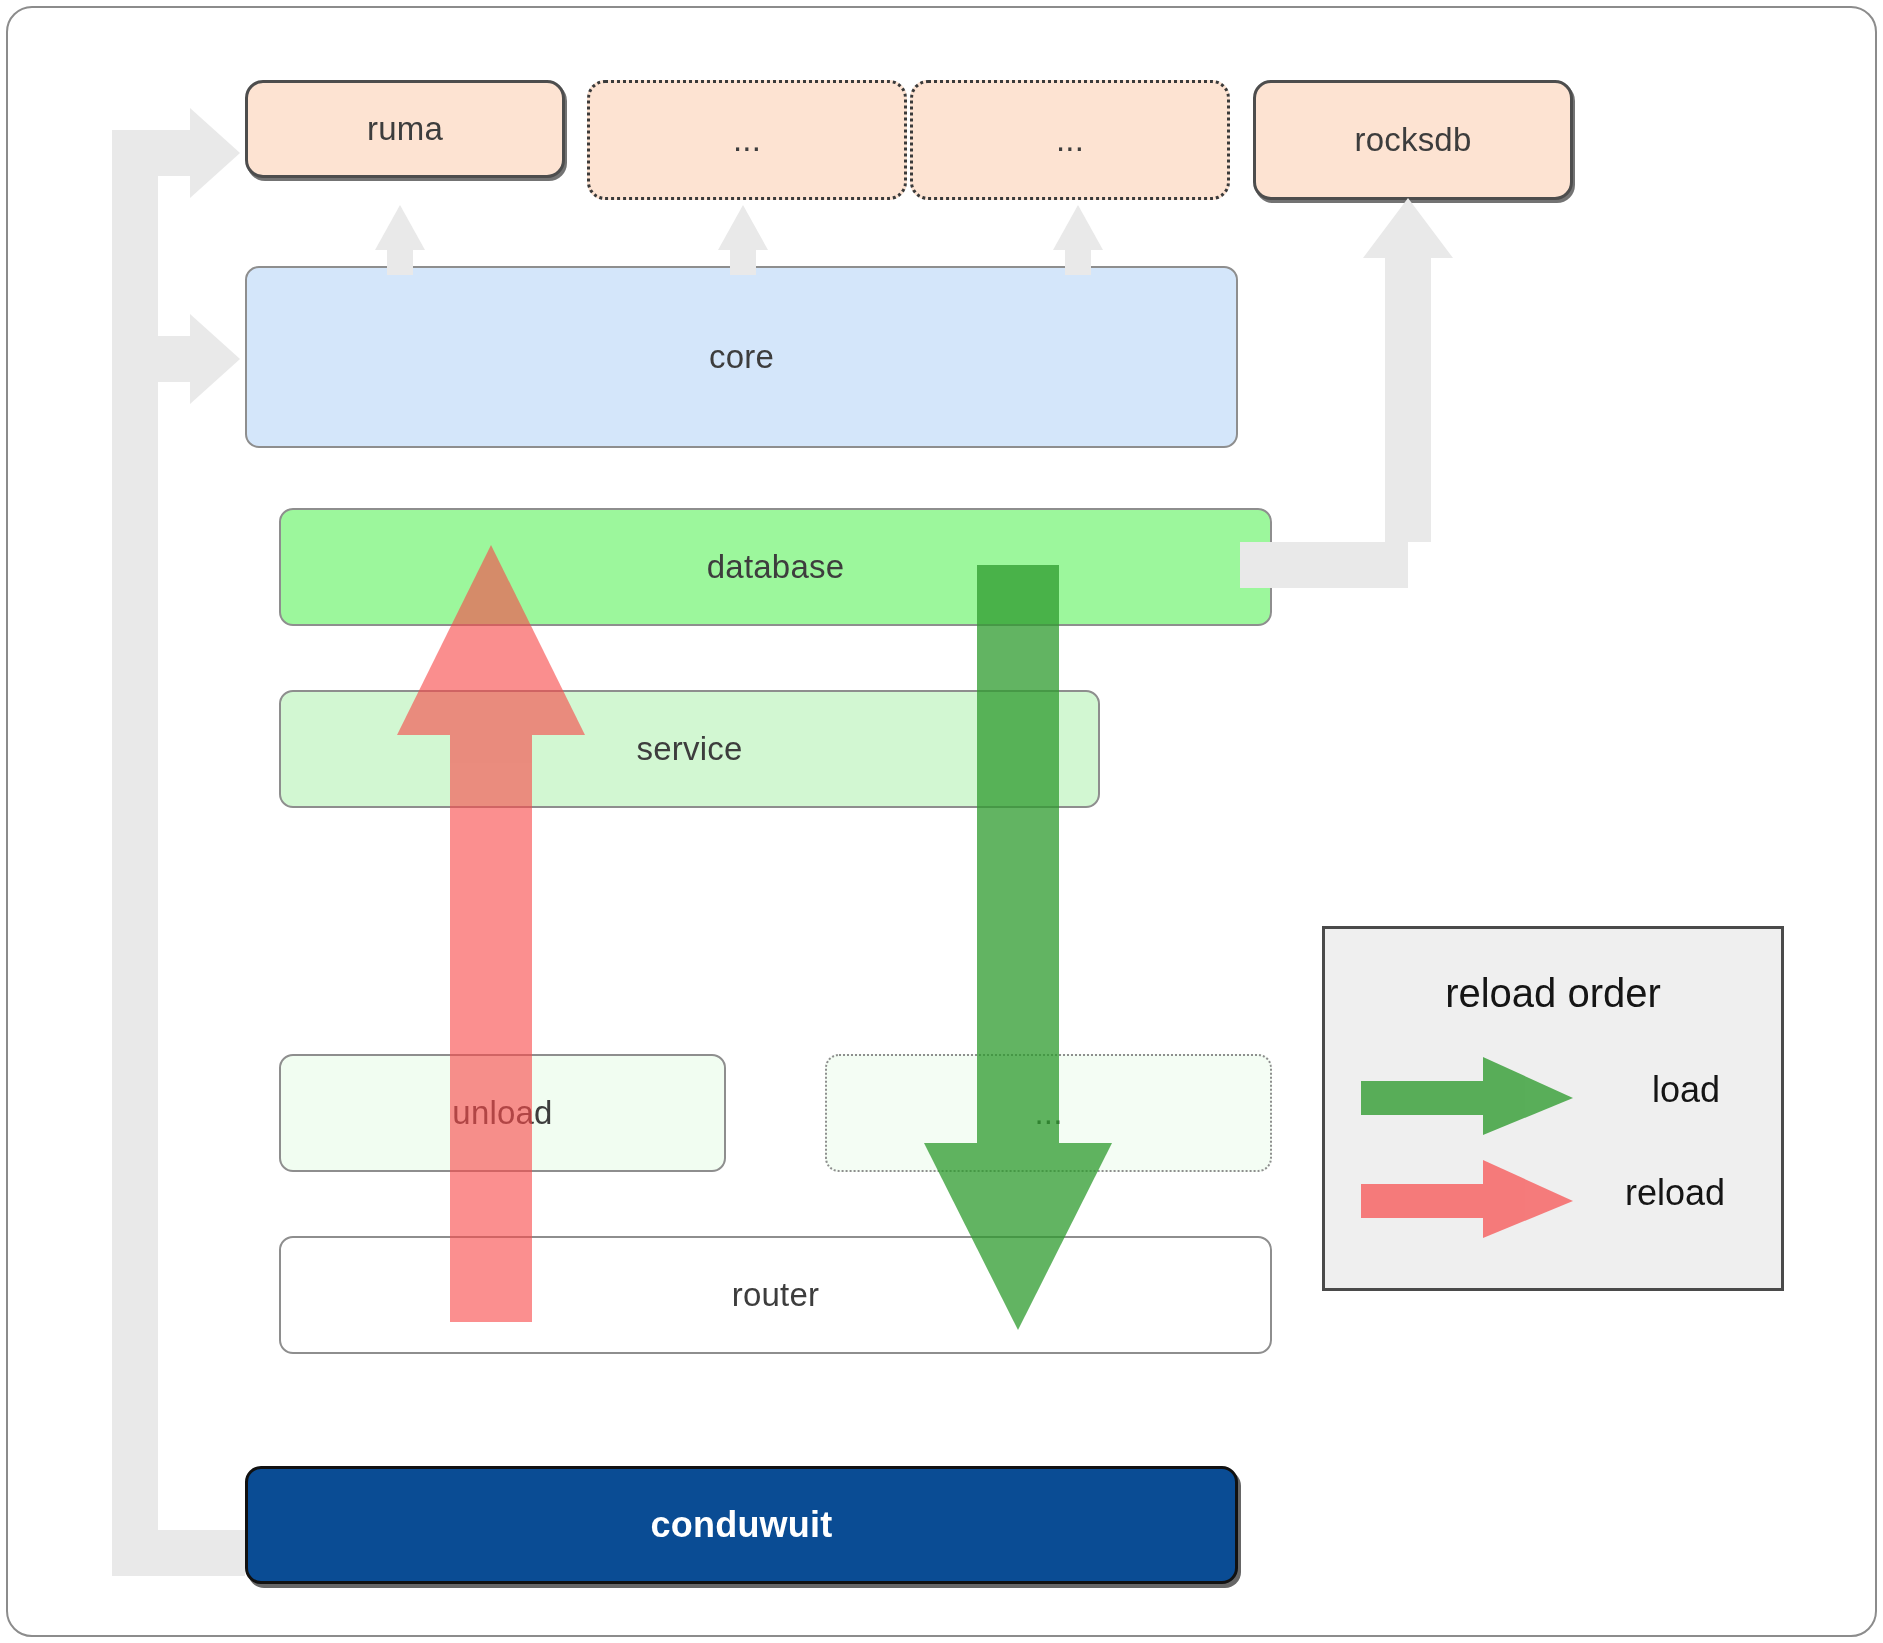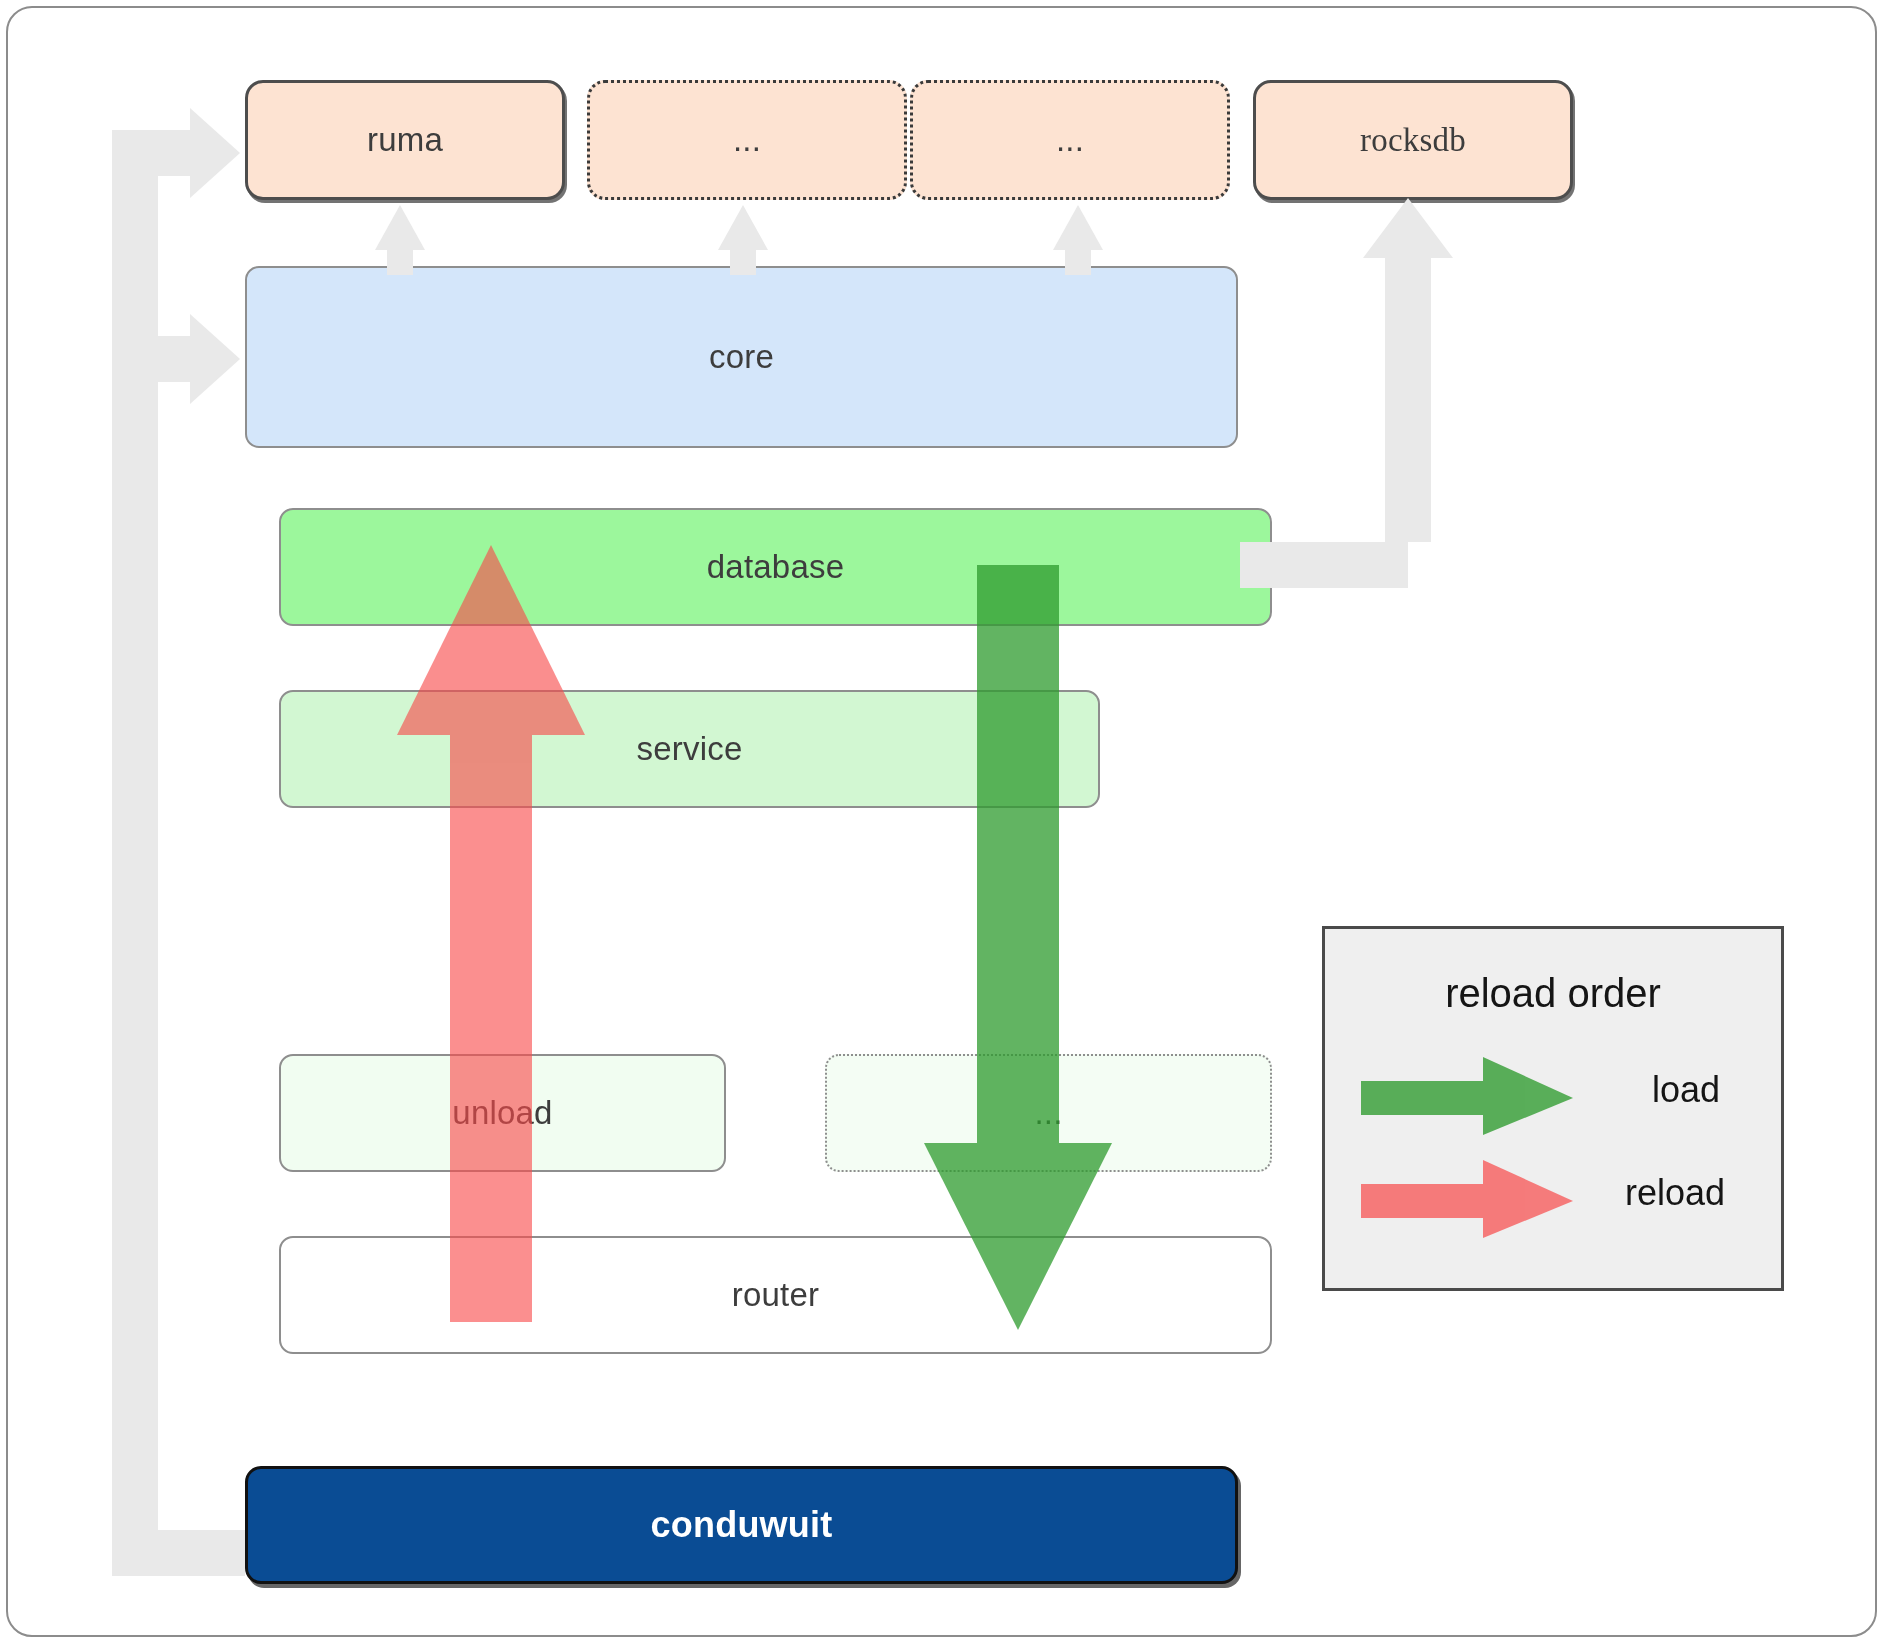--- a/index.html
+++ b/index.html
@@ -154,33 +154,33 @@
 
       <path d="M387 240 L413 240 L413 275 L387 275 Z"></path>
       <path d="M400 205 L425 250 L375 250 Z"></path>
       <path d="M730 240 L756 240 L756 275 L730 275 Z"></path>
       <path d="M743 205 L768 250 L718 250 Z"></path>
       <path d="M1065 240 L1091 240 L1091 275 L1065 275 Z"></path>
       <path d="M1078 205 L1103 250 L1053 250 Z"></path>
     </g>
   </svg>
 
-  <div class="node dep" style="left:245px; top:80px; width:320px; height:120px;">
+  <div class="node dep" style="left:245px; top:80px; width:320px; height:98px;">
     <span>ruma</span>
   </div>
 
   <div class="node dep dotted" style="left:587px; top:80px; width:320px; height:120px;">
     <span>...</span>
   </div>
 
   <div class="node dep dotted" style="left:910px; top:80px; width:320px; height:120px;">
     <span>...</span>
   </div>
 
-  <div class="node dep" style="left:1253px; top:80px; width:320px; height:120px;font-family:Liberation Serif, serif;">
+  <div class="node dep" style="left:1253px; top:80px; width:320px; height:120px;">
     <span>rocksdb</span>
   </div>
 
   <div class="node core" style="left:245px; top:266px; width:993px; height:182px;">
     <span>core</span>
   </div>
 
   <div class="node crate" style="left:245px; top:508px; width:993px; height:118px; background:#9cf79c;">
     <span>database</span>
   </div>

